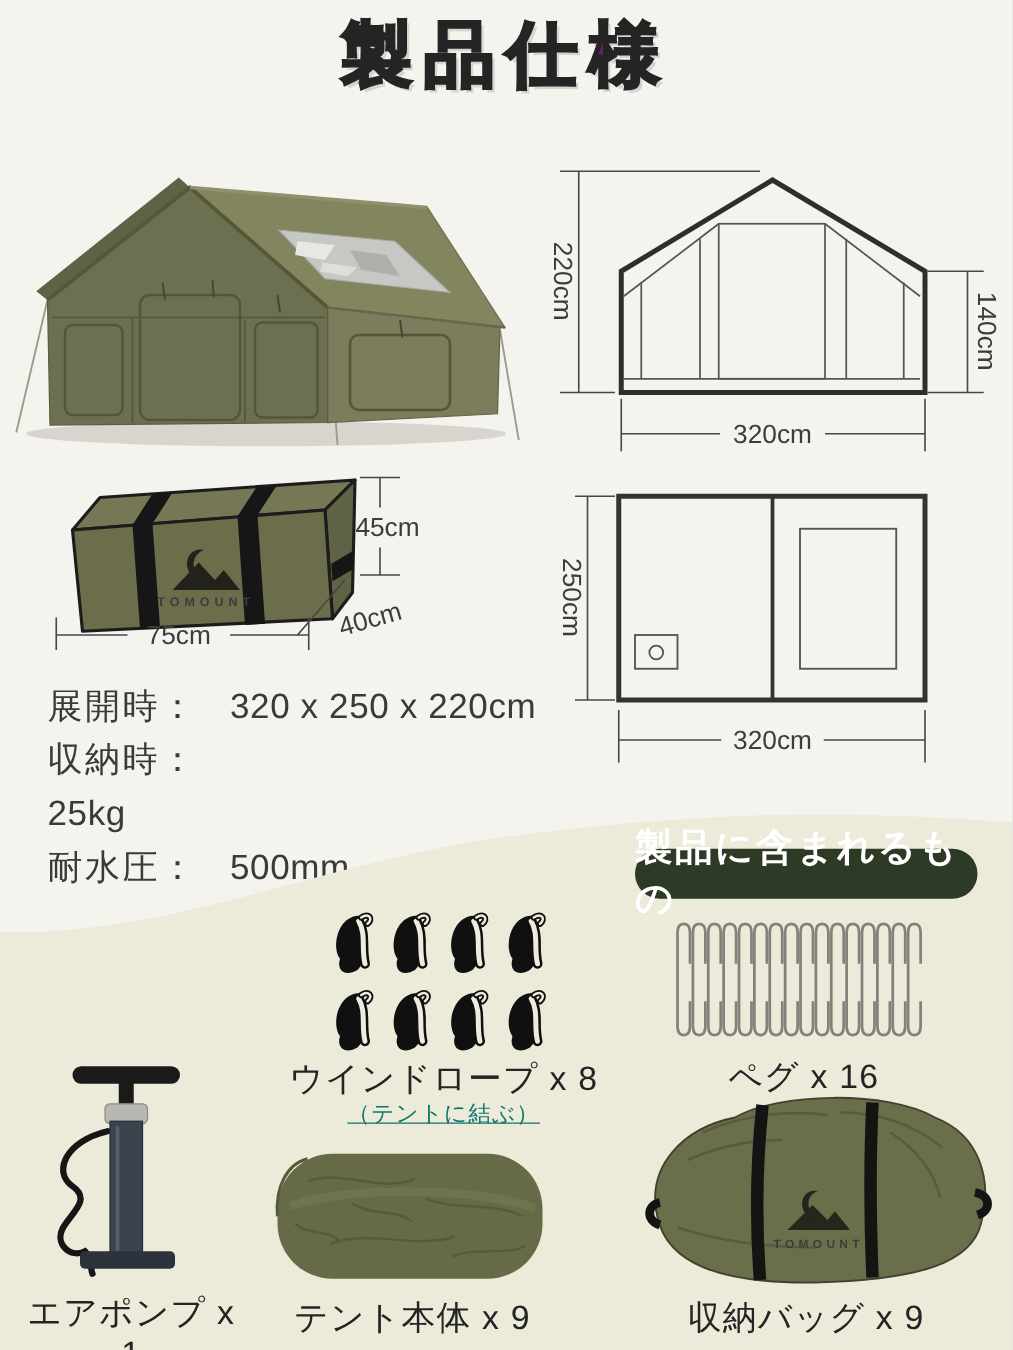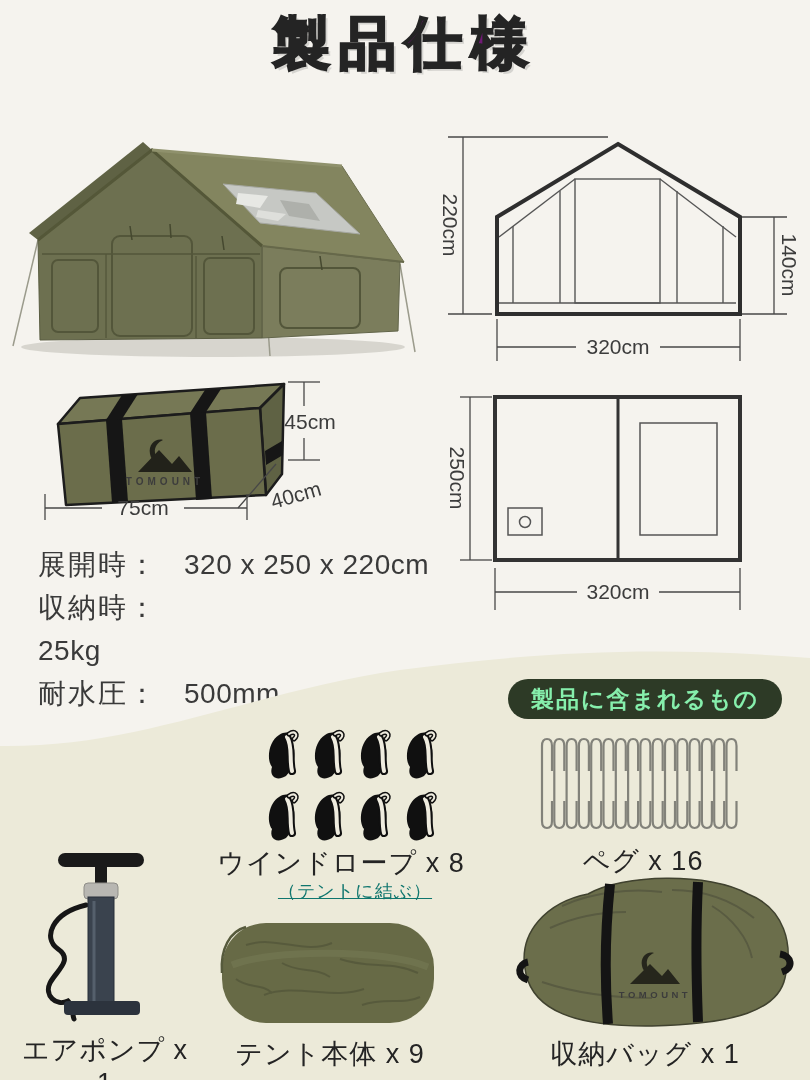--- a/index.html
+++ b/index.html
@@ -17,22 +17,22 @@
     text-shadow:3px 3px 0 rgba(70,70,70,0.18);
   }
   
   #spec-list{left:38px;top:543px;width:410px;}
   .spec-row{display:flex;align-items:center;height:43px;font-size:28px;color:#3a3a3a;}
   .spec-label{min-width:146px;letter-spacing:2px;}
   .spec-value{letter-spacing:0.5px;}
   
   #included-badge{
     left:508px;top:679px;width:274px;height:40px;border-radius:21px;
-    background:#2d3a26;color:#86efac;display:flex;align-items:center;justify-content:center;
-    font-size:23px;font-weight:700;letter-spacing:2px;
+    background:#2d3a26;color:#ffffff;display:flex;align-items:center;justify-content:center;
+    font-size:30px;font-weight:700;letter-spacing:2px;
   }
   .item-label{font-size:27px;color:#242424;text-align:center;letter-spacing:1px;}
   .item-note{font-size:18px;color:#0f766e;text-align:center;letter-spacing:1px;text-decoration:underline;}
   svg{display:block;}
   svg text{font-family:"Liberation Sans","DejaVu Sans",sans-serif;fill:#3c3c3c;}
   .dim-text{font-size:21px;}
   .brand-text{font-weight:bold;}
 </style>
 </head>
 <body>
@@ -224,21 +224,21 @@
     </defs>
     <use href="#rope-shape" x="2" y="2"></use>
     <use href="#rope-shape" x="48" y="2"></use>
     <use href="#rope-shape" x="94" y="2"></use>
     <use href="#rope-shape" x="140" y="2"></use>
     <use href="#rope-shape" x="2" y="64"></use>
     <use href="#rope-shape" x="48" y="64"></use>
     <use href="#rope-shape" x="94" y="64"></use>
     <use href="#rope-shape" x="140" y="64"></use>
   </svg>
-  <div class="abs item-label" style="left:211px;top:845px;width:260px">ウインドロープ x 8</div>
+  <div class="abs item-label" style="left:225px;top:845px;width:260px">ウインドロープ x 8</div>
   <div class="abs item-note" style="left:225px;top:879px;width:260px">（テントに結ぶ）</div>
 
   <svg class="abs" style="left:540px;top:735px" width="205" height="100" viewBox="0 0 205 100">
     <defs>
       <path id="peg-shape" d="M12,36 V11 Q12,4 7,4 Q2,4 2,11 V86 Q2,93 7,93 Q12,93 12,86 V66" fill="none" stroke="#82827a" stroke-width="2.2"></path>
     </defs>
     <use href="#peg-shape" x="0"></use>
     <use href="#peg-shape" x="12.3"></use>
     <use href="#peg-shape" x="24.6"></use>
     <use href="#peg-shape" x="36.9"></use>
@@ -295,15 +295,15 @@
     <path d="M108,22 C104,60 102,110 106,162" stroke="#141414" stroke-width="10" fill="none"></path>
     <path d="M196,20 C194,60 194,110 196,160" stroke="#141414" stroke-width="10" fill="none"></path>
     <path d="M26,100 C16,102 14,114 26,118" stroke="#141414" stroke-width="7" fill="none"></path>
     <path d="M278,92 C290,94 292,106 280,110" stroke="#141414" stroke-width="7" fill="none"></path>
     <g fill="#26261c">
       <path d="M140,104 C138,95 145,89 152,91 C147,93 144,97 145,103 C146,108 150,112 156,111 C152,115 142,113 140,104 Z"></path>
       <path d="M128,122 L148,102 L160,114 L166,107 L178,122 Z"></path>
     </g>
     <text class="brand-text" x="153" y="136" font-size="9.5" letter-spacing="3.5" text-anchor="middle" fill="#26261c">TOMOUNT</text>
   </svg>
-  <div class="abs item-label" style="left:540px;top:1036px;width:210px">収納バッグ x 1</div>
+  <div class="abs item-label" style="left:540px;top:1036px;width:210px">収納バッグ x 9</div>
 
 </div>
 
 </body></html>

